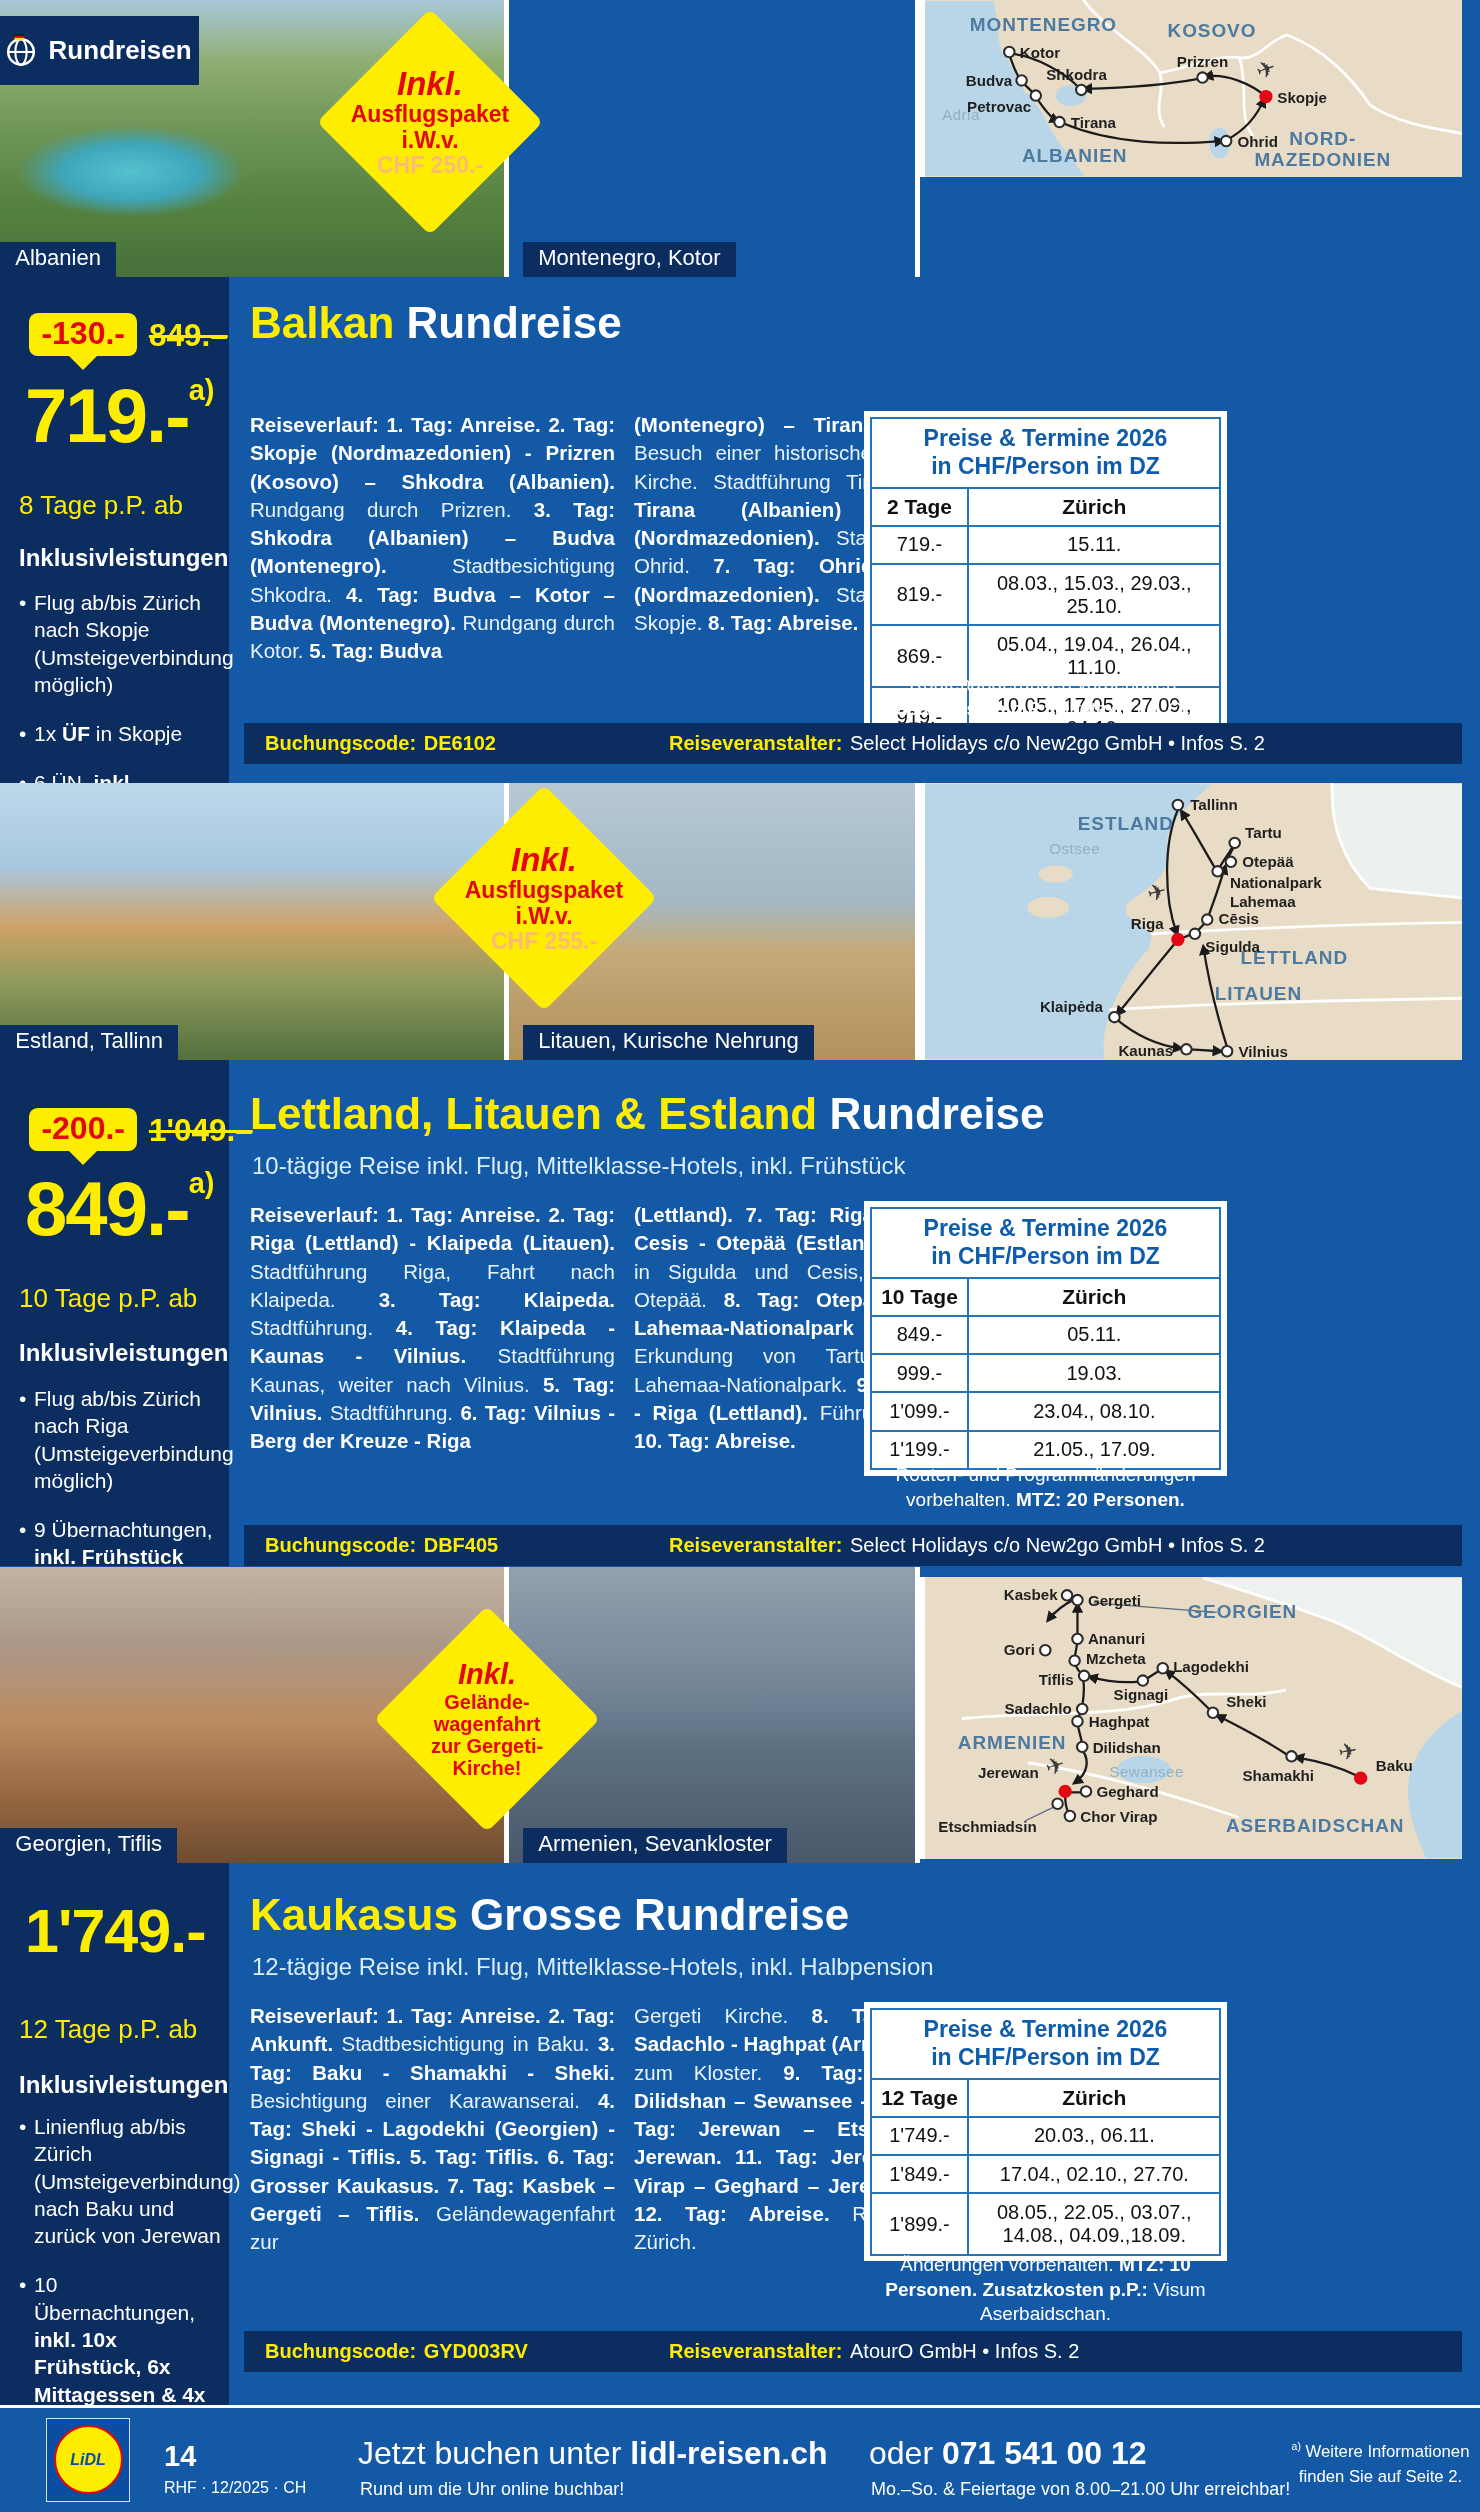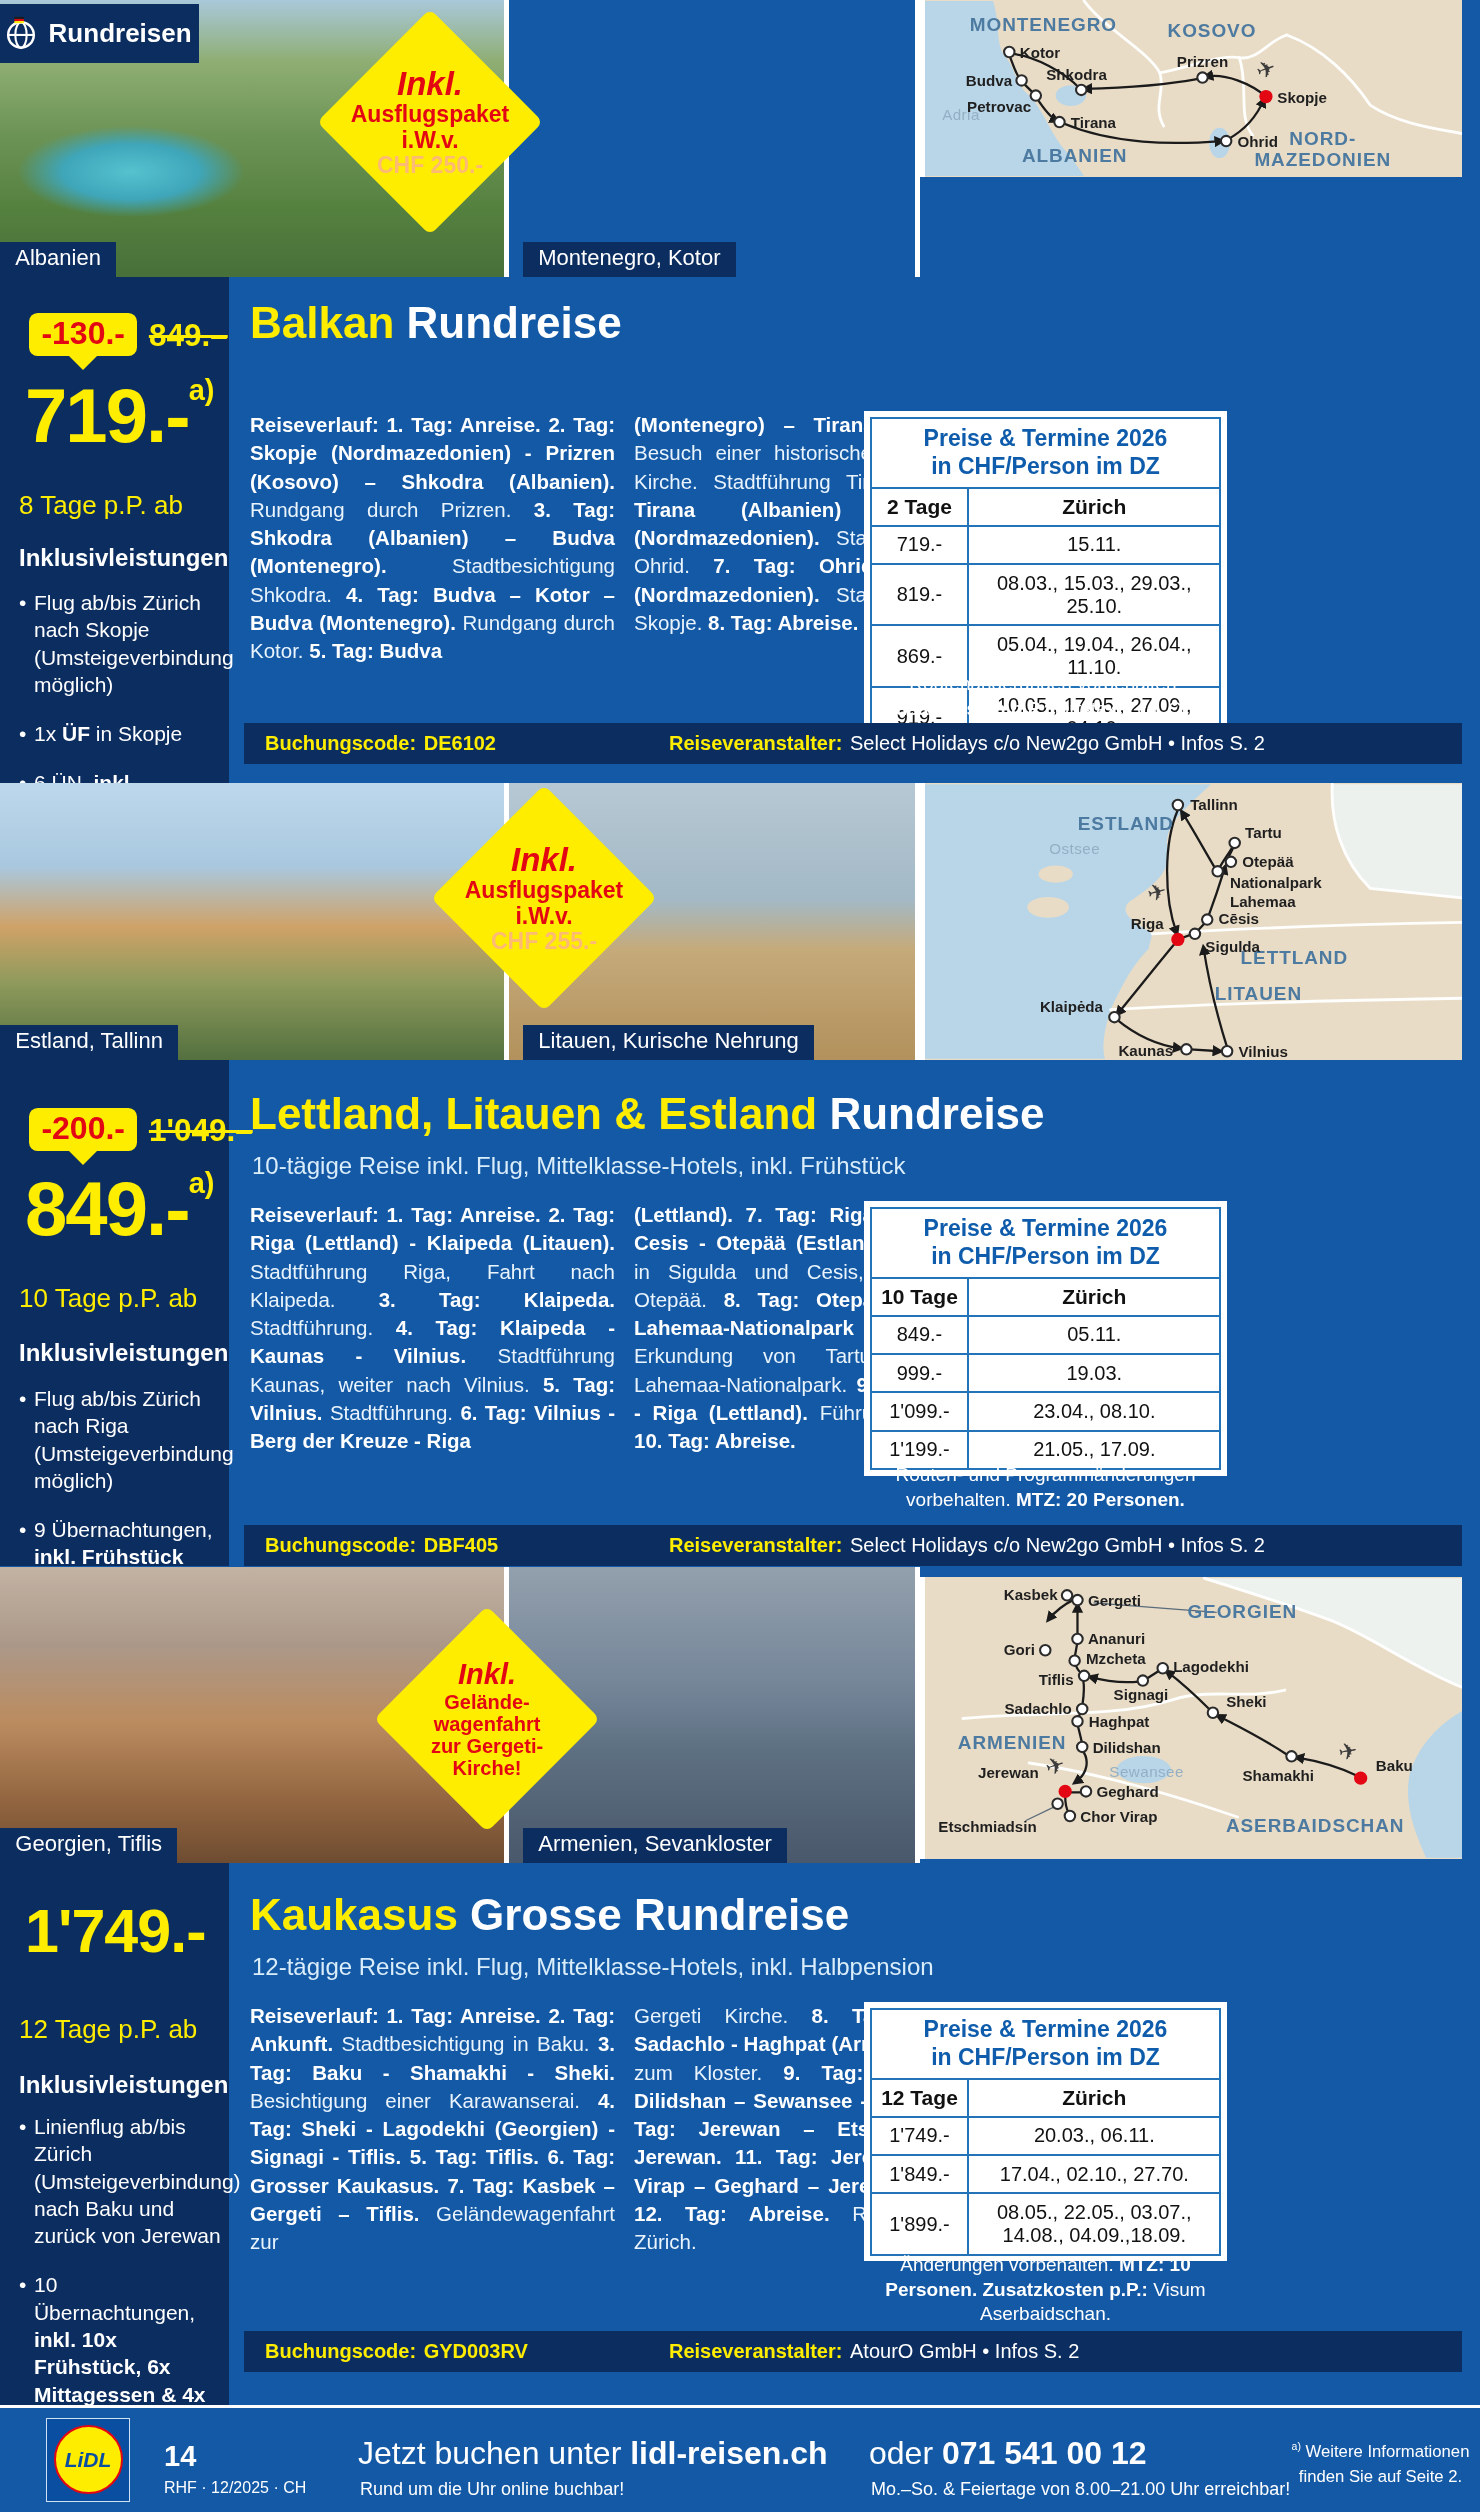--- a/index.html
+++ b/index.html
@@ -1,19 +1,19 @@
 <!DOCTYPE html>
 <html><head>
 <meta charset="utf-8">
 <style>
   html,body{margin:0;padding:0;background:#666;}
   .page{position:relative;width:1481px;height:2512px;background:#1459a6;overflow:hidden;
         font-family:"Liberation Sans","DejaVu Sans",sans-serif;}
   
-  .brand{position:absolute;left:0;top:4px;width:199px;height:59px;background:#0c2d60;display:flex;
+  .brand{position:absolute;left:0;top:16px;width:199px;height:69px;background:#0c2d60;display:flex;
          align-items:center;gap:9.6px;padding-left:3px;z-index:7;box-sizing:border-box;}
   .brand span{color:#fff;font-weight:800;font-size:26px;}
   
   .strip{position:absolute;left:0;width:1481px;}
   .photo{position:absolute;top:0;border-right:5.7px solid #fff;box-sizing:border-box;}
   .ph-albania{background:radial-gradient(ellipse 30% 22% at 26% 62%,#55c2cf 0%,#3fa6ba 45%,rgba(63,166,186,0) 75%),
       linear-gradient(180deg,#a9c8da 0%,#8fae74 22%,#6d9457 48%,#55813f 75%,#47703a 100%);}
   .ph-kotor{background:linear-gradient(180deg,#90b7d5 0%,#7ea7c6 16%,#c4ençada 30%,#c67944 38%,#b66136 62%,#9c512c 85%,#84452a 100%);}
   .ph-tallinn{background:linear-gradient(180deg,#bdd8eb 0%,#a9c8df 30%,#cfa268 52%,#8f9a5c 72%,#53703f 100%);}
   .ph-curonian{background:linear-gradient(180deg,#b6c8d3 0%,#a3b9c6 42%,#c5aa7a 60%,#b2915c 100%);}
@@ -76,21 +76,21 @@
   .code-label{margin-left:21px;}
   .code-val{margin-left:7.6px;}
   .op{position:absolute;left:425px;display:flex;gap:7.6px;}
   .op-val{color:#fff;}
   
   .footer-sep{position:absolute;left:0;top:2405px;width:1481px;height:2.9px;background:#fff;z-index:3;}
   .footer{position:absolute;left:0;top:2408px;width:1481px;height:104px;background:#1459a6;}
   .lidl-logo{position:absolute;left:46px;top:9.6px;width:84px;height:84px;background:#0a4ea2;
              border:1.9px solid #cfe2f4;display:flex;align-items:center;justify-content:center;box-sizing:border-box;}
   .lidl-circle{width:69px;height:69px;background:#ffed00;border-radius:50%;border:2.9px solid #e30613;
-             display:flex;align-items:center;justify-content:center;font-weight:800;font-size:21px;
+             display:flex;align-items:center;justify-content:center;font-weight:800;font-size:16px;
              color:#0a4ea2;font-style:italic;box-sizing:border-box;}
   .f-page{position:absolute;left:164px;top:32px;color:#fff;font-weight:800;font-size:29px;}
   .f-edition{position:absolute;left:164px;top:71px;color:#fff;font-size:16px;}
   .f-cta{position:absolute;left:358px;top:27px;color:#fff;font-size:32px;}
   .f-cta b{font-weight:700;}
   .f-cta-sub{position:absolute;left:360px;top:71px;color:#fff;font-size:18px;}
   .f-phone{position:absolute;left:869px;top:27px;color:#fff;font-size:32px;}
   .f-phone b{font-weight:800;}
   .f-phone-sub{position:absolute;left:871px;top:71px;color:#fff;font-size:18px;}
   .f-note{position:absolute;left:1285px;top:31px;width:191px;color:#fff;font-size:16.7px;text-align:center;line-height:1.5;}

